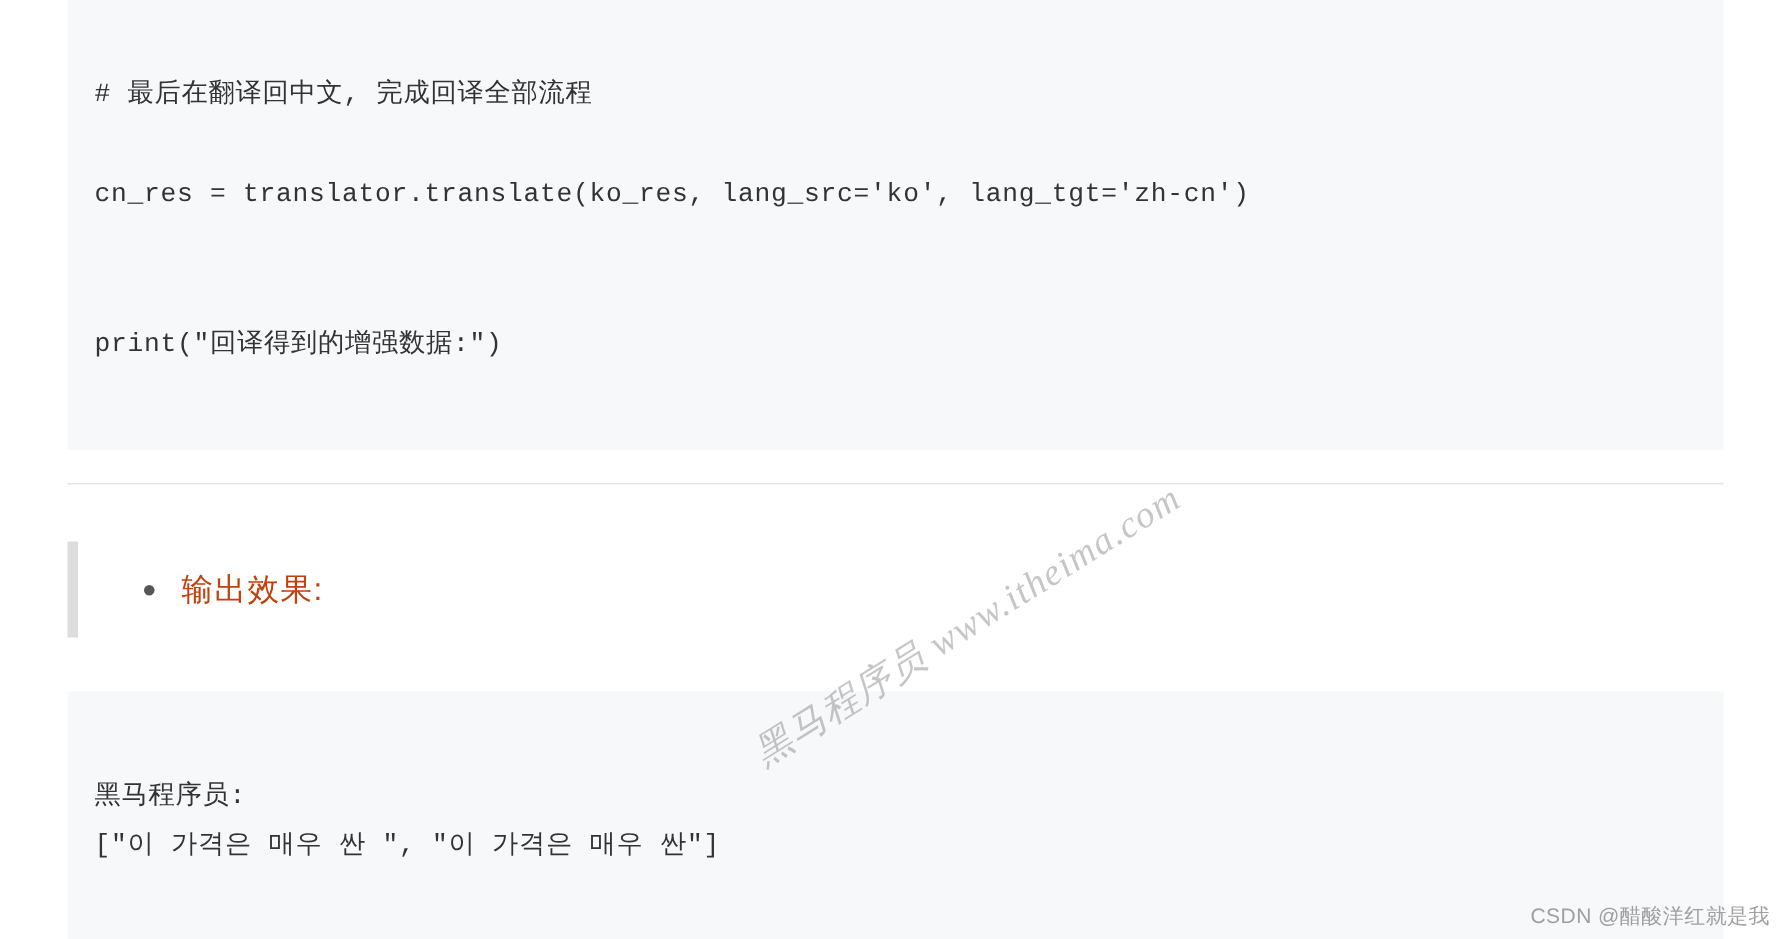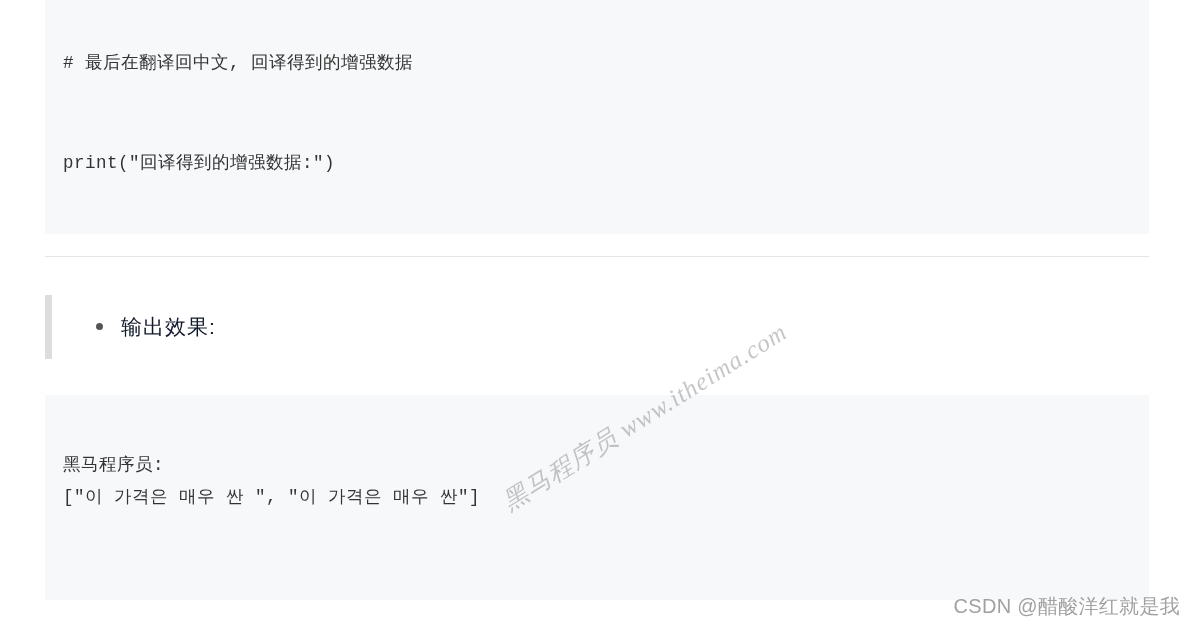--- a/index.html
+++ b/index.html
@@ -35,21 +35,21 @@
       margin: 22px 45px 0 45px;
     }
     .section-wrap {
       margin: 38px 45px 0 45px;
       border-left: 7px solid #dddddd;
       padding: 18px 0 18px 40px;
     }
     .bullet-row {
       display: flex;
       align-items: center;
-      color: #0f172a;
+      color: #c2410c;
       font-size: 21px;
       letter-spacing: 1px;
     }
     .bullet-dot {
       width: 7px;
       height: 7px;
       background: #555;
       border-radius: 50%;
       margin-right: 18px;
       margin-left: 4px;
@@ -77,31 +77,32 @@
       font-size: 25px;
       font-style: italic;
       letter-spacing: 1px;
       pointer-events: none;
       white-space: nowrap;
     }
     .attribution {
       position: absolute;
       bottom: 6px;
       right: 14px;
-      font-size: 20px;
+      font-size: 14px;
       color: rgba(130,130,130,0.75);
       letter-spacing: 0.3px;
       margin-left: 16px;
     }
   </style>
 </head>
 <body>
 
 <div class="code-block">
-<span class="line"># 最后在翻译回中文, 回译得到的增强数据</span>
+<span class="line"># 最后在翻译回中文, 完成回译全部流程</span>
+<span class="line">cn_res = translator.translate(ko_res, lang_src='ko', lang_tgt='zh-cn')</span>
 <span class="line"></span>
 <span class="line">print("回译得到的增强数据:")</span>
 </div>
 
 <hr class="divider">
 
 <div class="section-wrap">
   <div class="bullet-row">
     <span class="bullet-dot"></span>
     <span>输出效果:</span>

